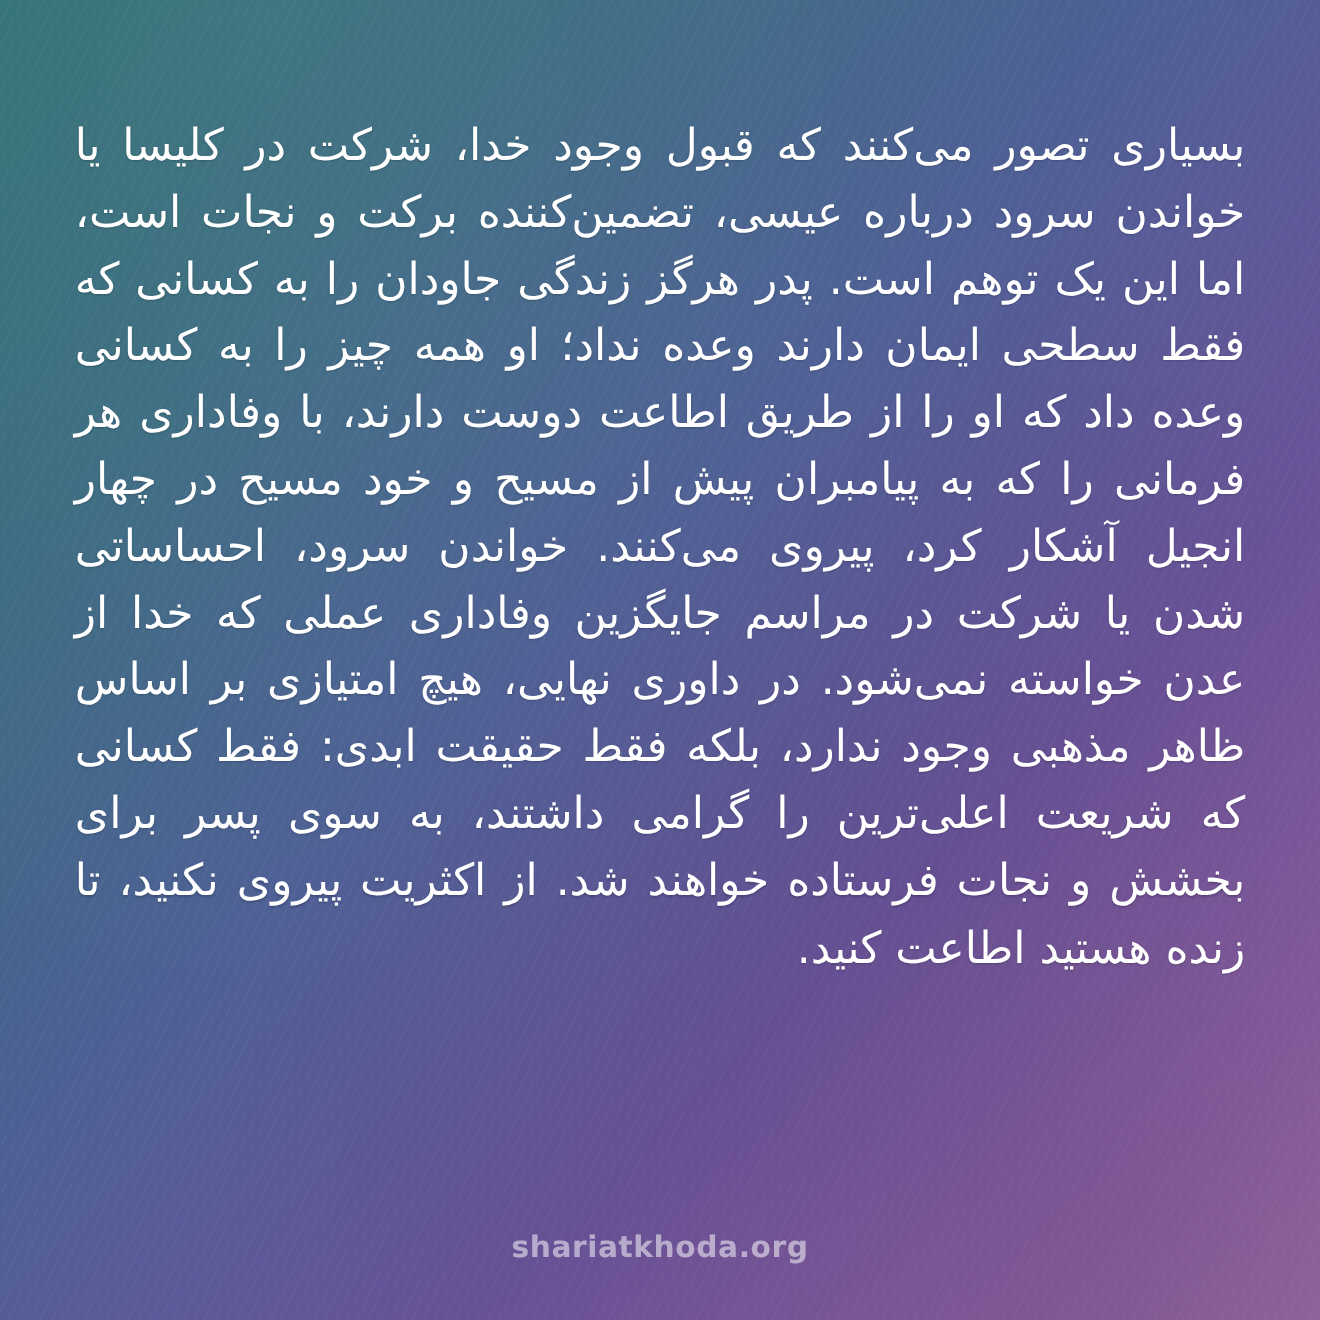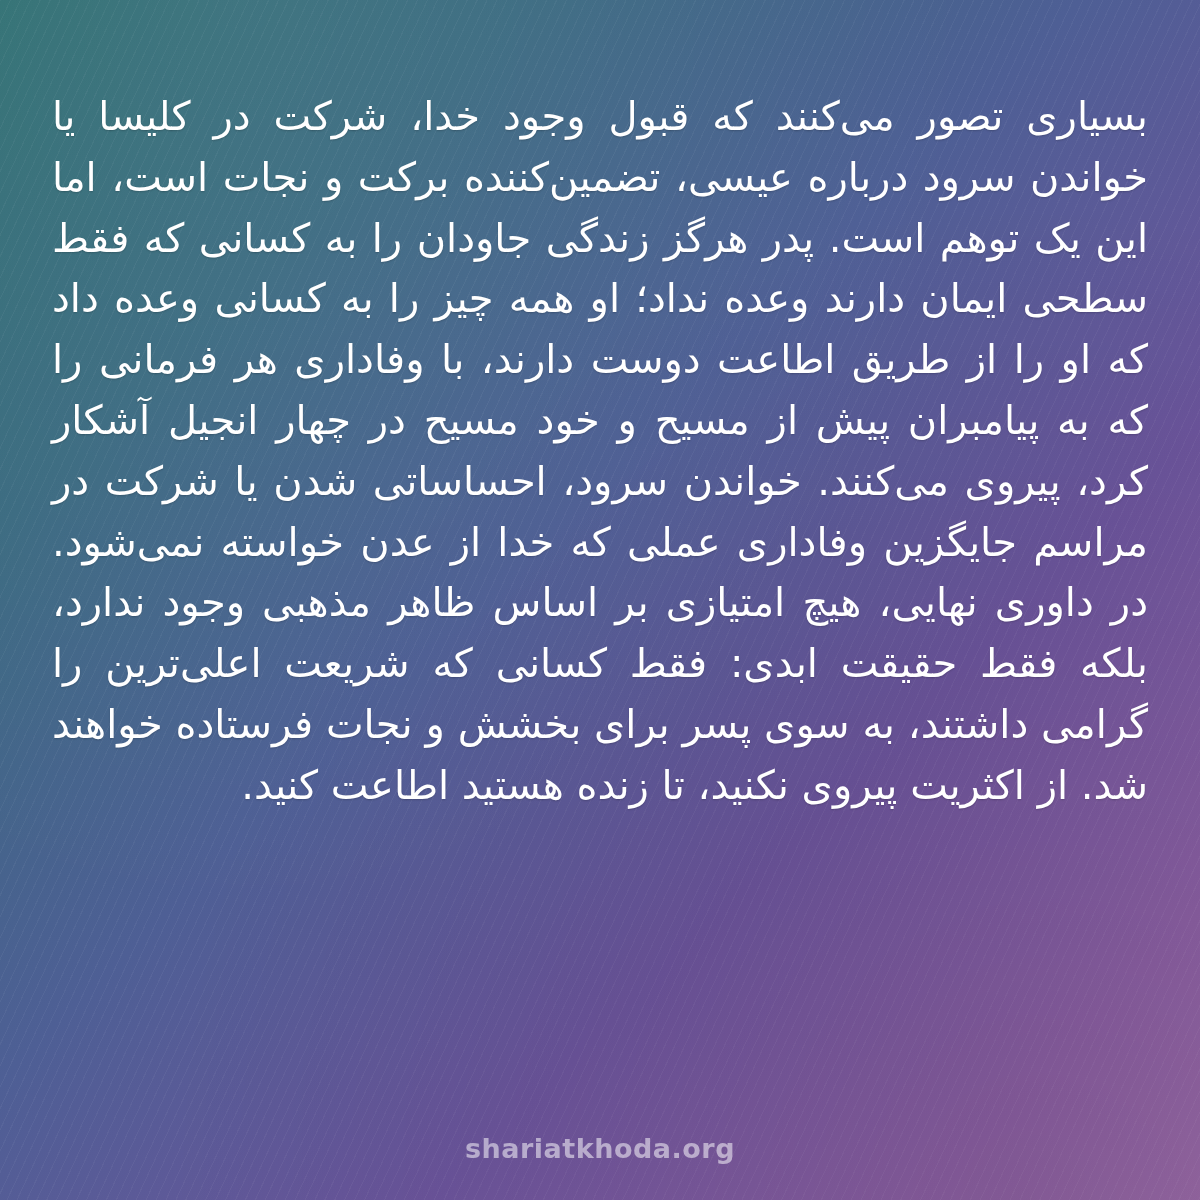--- a/index.html
+++ b/index.html
@@ -58,27 +58,27 @@
   .body-text {
     color: #ffffff;
     font-size: 40px;
     line-height: 1.52;
     text-align: justify;
     text-justify: inter-word;
     direction: rtl;
     font-weight: 400;
     letter-spacing: 0.1px;
     text-shadow: 0 1px 2px rgba(0,0,0,0.18);
-    margin: 0;
+    margin: 16px;
   }
   .watermark {
     position: absolute;
     left: 0;
     right: 0;
-    bottom: 36px;
+    bottom: 50px;
     text-align: center;
     z-index: 3;
     color: rgba(255,255,255,0.52);
     font-size: 27px;
     font-weight: bold;
     letter-spacing: 0.5px;
     direction: ltr;
   }
 </style>
 </head>

